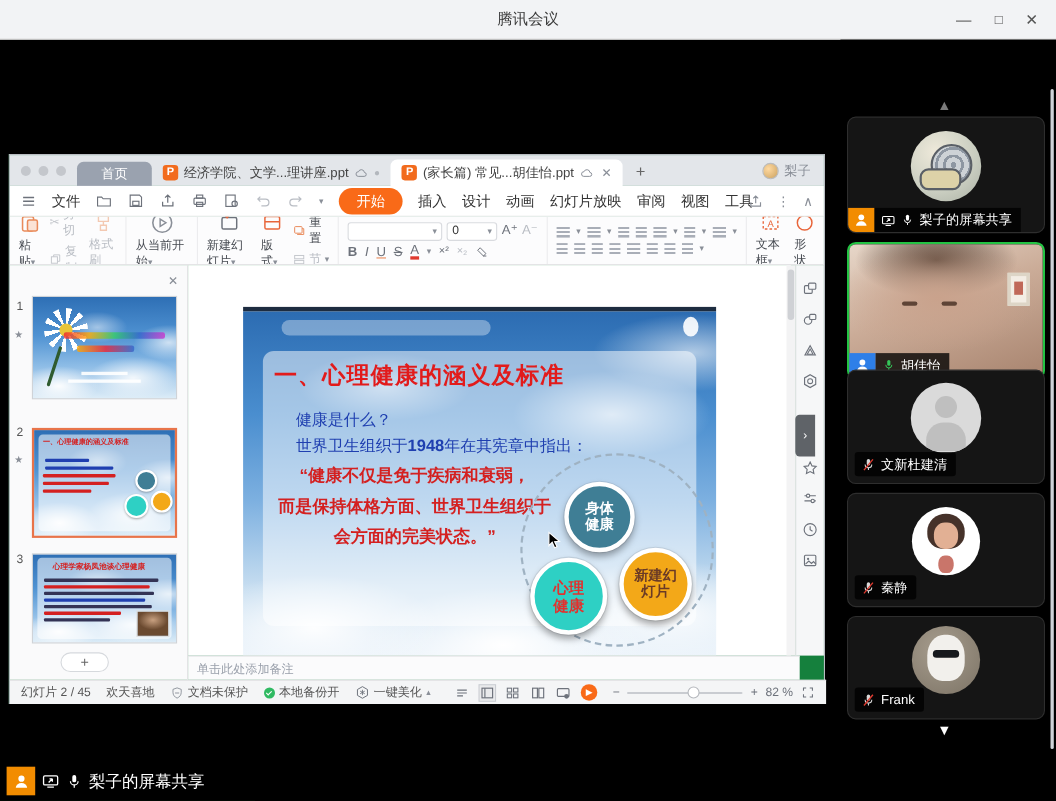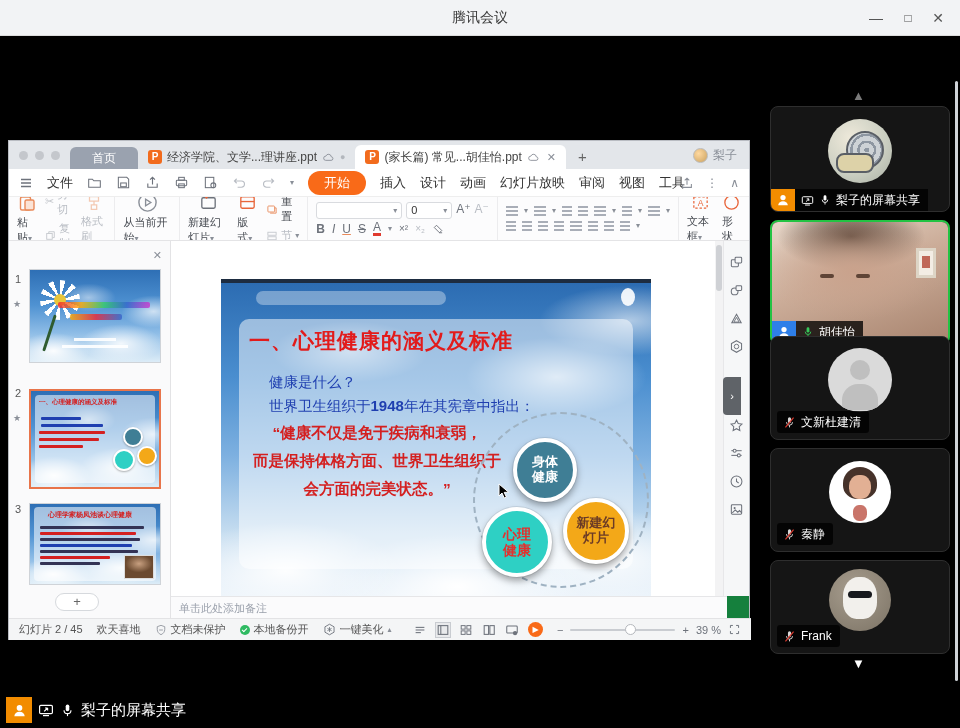--- a/index.html
+++ b/index.html
@@ -793,21 +793,21 @@
             </svg>
           </span>
         <span class="playbtn">▶</span>
       </span>
       <span class="zoomctl">
         <span>−</span>
         <span class="zslider">
             <span class="zknob"></span>
           </span>
         <span>+</span>
-        <span>39 %</span>
+        <span>82 %</span>
         <span>
             <svg width="13" height="13">
               <use href="#i-fullscr"></use>
             </svg>
           </span>
       </span>
     </div>
   </div>
 
   <div class="sidebar">

